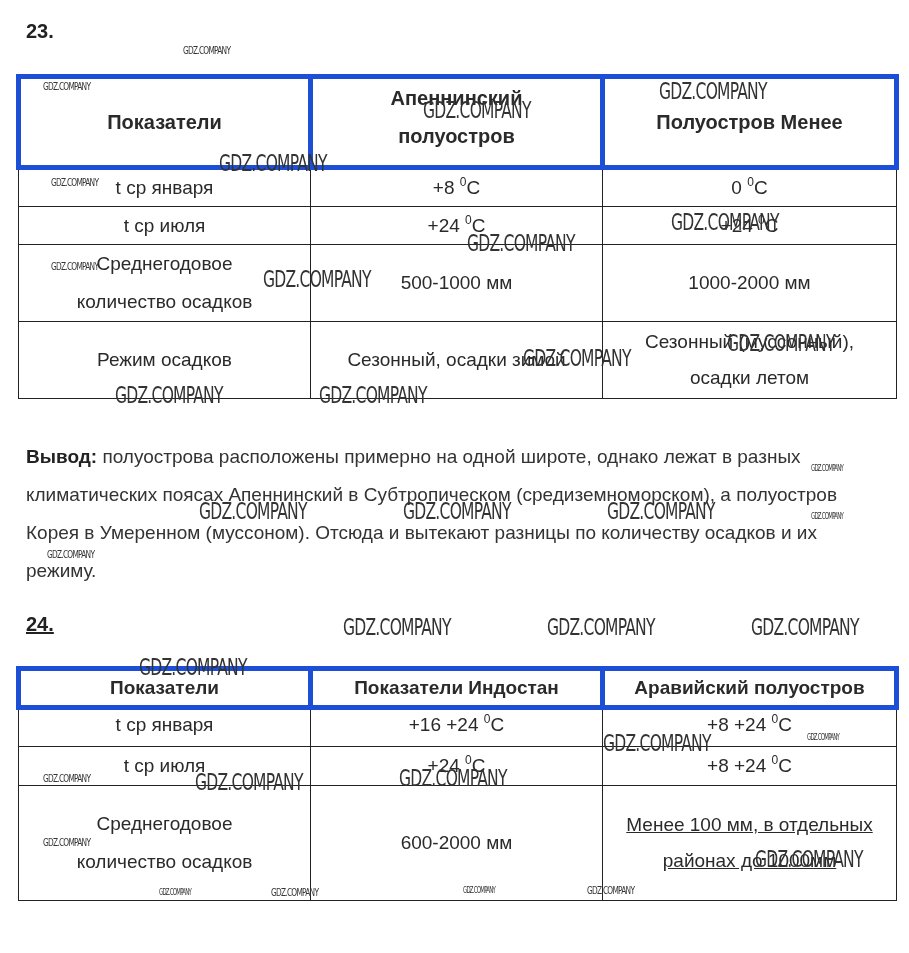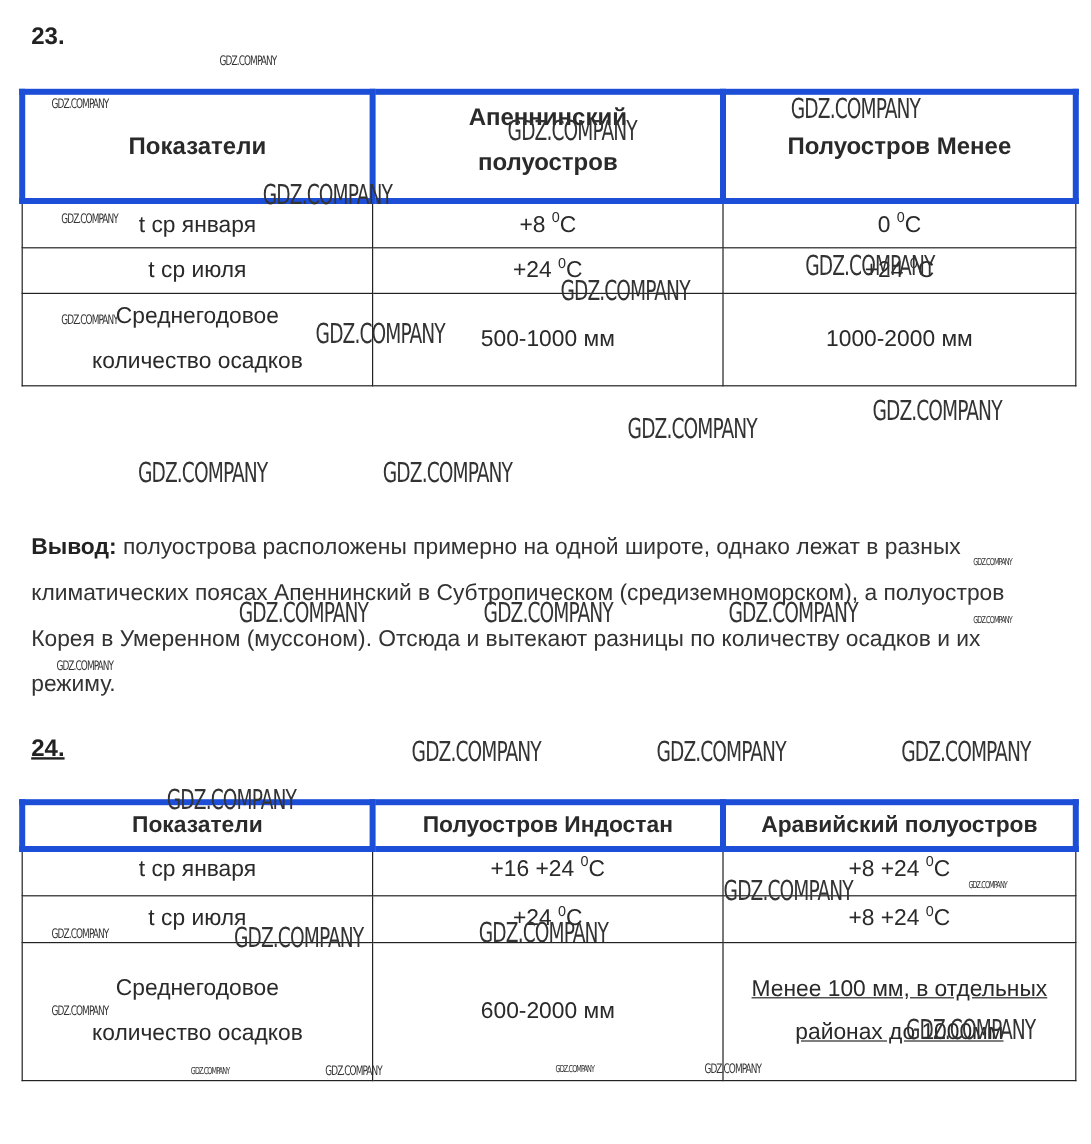--- a/index.html
+++ b/index.html
@@ -48,39 +48,44 @@
   <tr style="height:38px">
     <td>t ср июля</td>
     <td><span>+24</span> <sup>0</sup><span>C</span></td>
     <td><span>+24</span> <sup>0</sup><span>C</span></td>
   </tr>
   <tr style="height:77px">
     <td><span style="display:inline-block;width:210px;line-height:38px;">Среднегодовое количество осадков</span></td>
     <td>500-1000 мм</td>
     <td>1000-2000 мм</td>
   </tr>
+  <tr style="height:77px">
+    <td>Режим осадков</td>
+    <td>Сезонный, осадки зимой</td>
+    <td><span style="display:inline-block;width:250px;line-height:36px;">Сезонный (муссонный), осадки летом</span></td>
+  </tr>
 </tbody>
   </table>
 
 <div class="conclusion">
   <b>Вывод:</b><span> полуострова расположены примерно на одной широте, однако лежат в разных климатических поясах Апеннинский в Субтропическом (средиземноморском), а полуостров Корея в Умеренном (муссоном). Отсюда и вытекают разницы по количеству осадков и их режиму.</span>
 </div>
 
 <div class="num" style="left:26px; top:613px;text-decoration:underline;">24.</div>
 
 <table class="t2" style="left:16px; top:666px; width:878px;">
   <colgroup>
       <col style="width:292px">
       <col style="width:292px">
       <col style="width:294px">
     </colgroup>
   <tbody>
       <tr style="height:39px">
     <th>Показатели</th>
-    <th>Полуостров Индостан</th>
+    <th>Показатели Индостан</th>
     <th>Аравийский полуостров</th>
   </tr>
   <tr style="height:39px">
     <td style="vertical-align:top;padding-top:4px;">t ср января</td>
     <td style="vertical-align:top;padding-top:4px;"><span>+16 +24</span> <sup>0</sup><span>C</span></td>
     <td style="vertical-align:top;padding-top:4px;"><span>+8 +24</span> <sup>0</sup><span>C</span></td>
   </tr>
   <tr style="height:39px">
     <td>t ср июля</td>
     <td><span>+24</span> <sup>0</sup><span>C</span></td>

